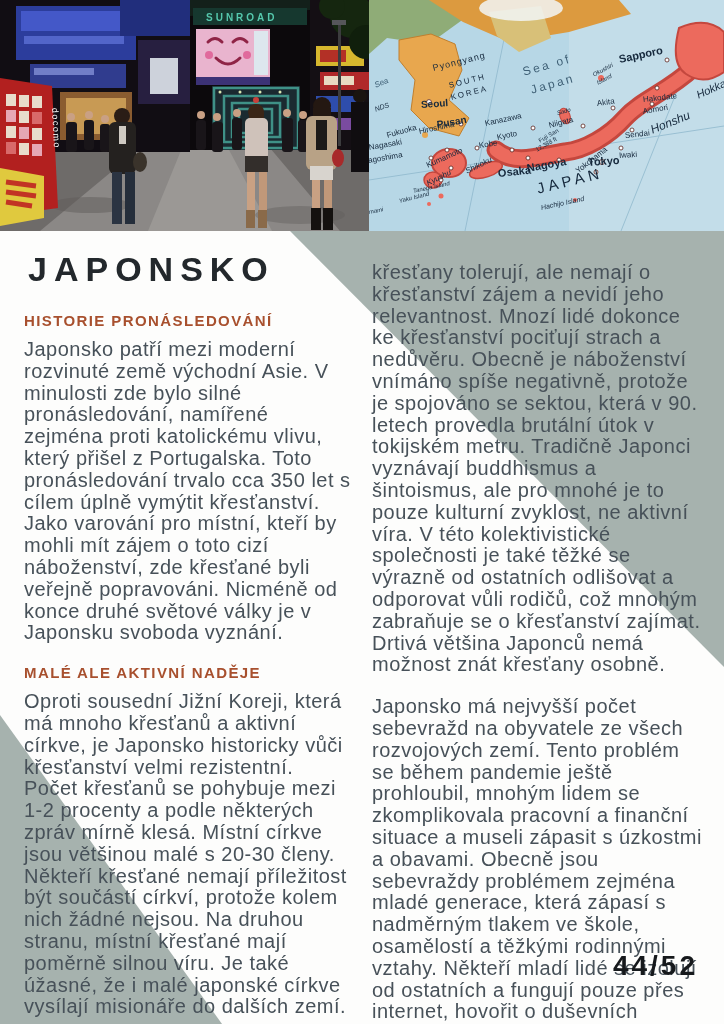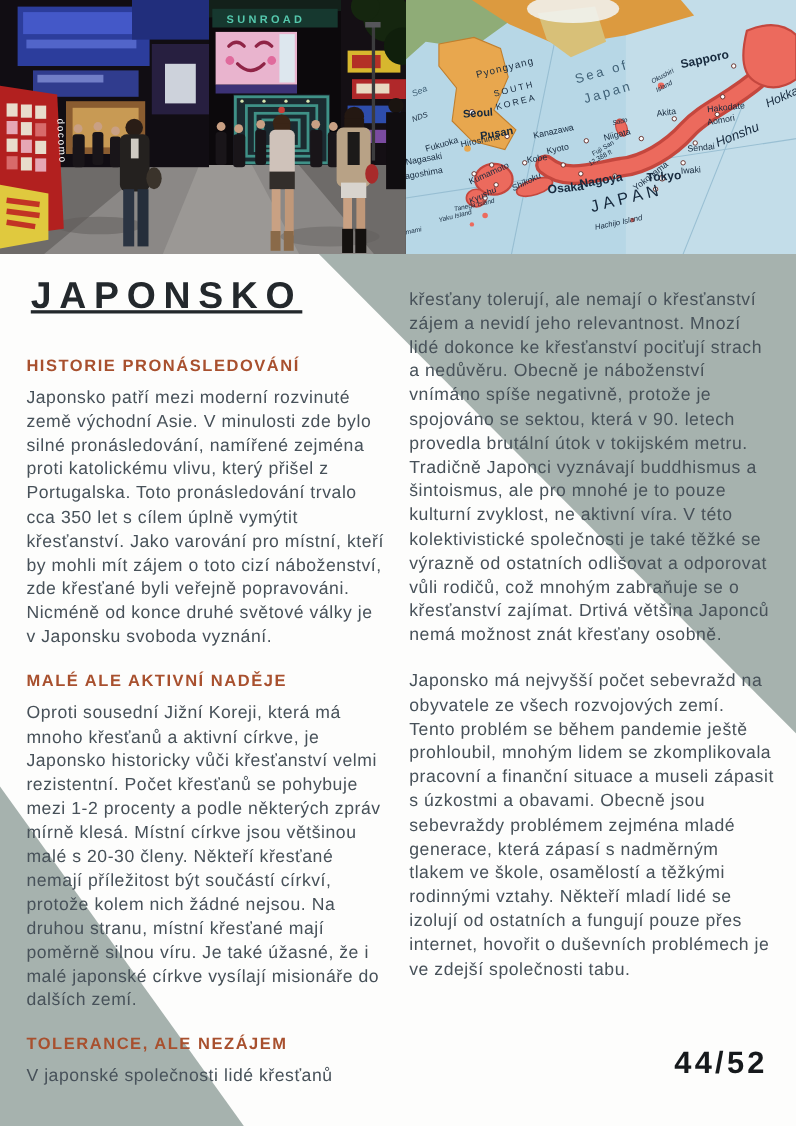--- a/index.html
+++ b/index.html
@@ -16,33 +16,33 @@
   #map-photo{position:relative;width:355px;height:231px;overflow:hidden;}
   #map-labels{position:absolute;left:0;top:0;width:100%;height:100%;}
   .map-label{
     position:absolute;white-space:nowrap;color:#16293d;
     font-family:"Liberation Sans",sans-serif;line-height:1;
     transform-origin:left center;
   }
   
   #page-title{
     position:absolute;left:28px;top:250px;z-index:2;margin:0;
-    font-size:34px;font-weight:700;letter-spacing:7px;color:#23282c;text-decoration:underline;
+    font-size:34px;font-weight:700;letter-spacing:7px;color:#23282c;
   }
   .column{position:absolute;z-index:2;}
   #col-left{left:24px;top:312px;width:327px;}
   #col-right{left:372px;top:254px;width:332px;}
   .section-heading{
     margin:16px 0 10px 0;
     font-size:15px;font-weight:700;letter-spacing:1.4px;color:#a8502e;
   }
-  .column .section:first-child .section-heading{margin-top:12px;}
+  .column .section:first-child .section-heading{margin-top:0;}
   .body-text{
     margin:0 0 20px 0;
-    font-size:16px;line-height:21.8px;letter-spacing:0.5px;
+    font-size:20px;line-height:21.8px;letter-spacing:0.5px;
     color:#475159;
   }
   #col-right .lead{margin-top:8px;}
   #page-number{
     position:absolute;right:26px;top:950px;z-index:2;
     font-size:28px;font-weight:700;letter-spacing:3px;color:#16191c;
   }
 </style>
 </head>
 <body>

